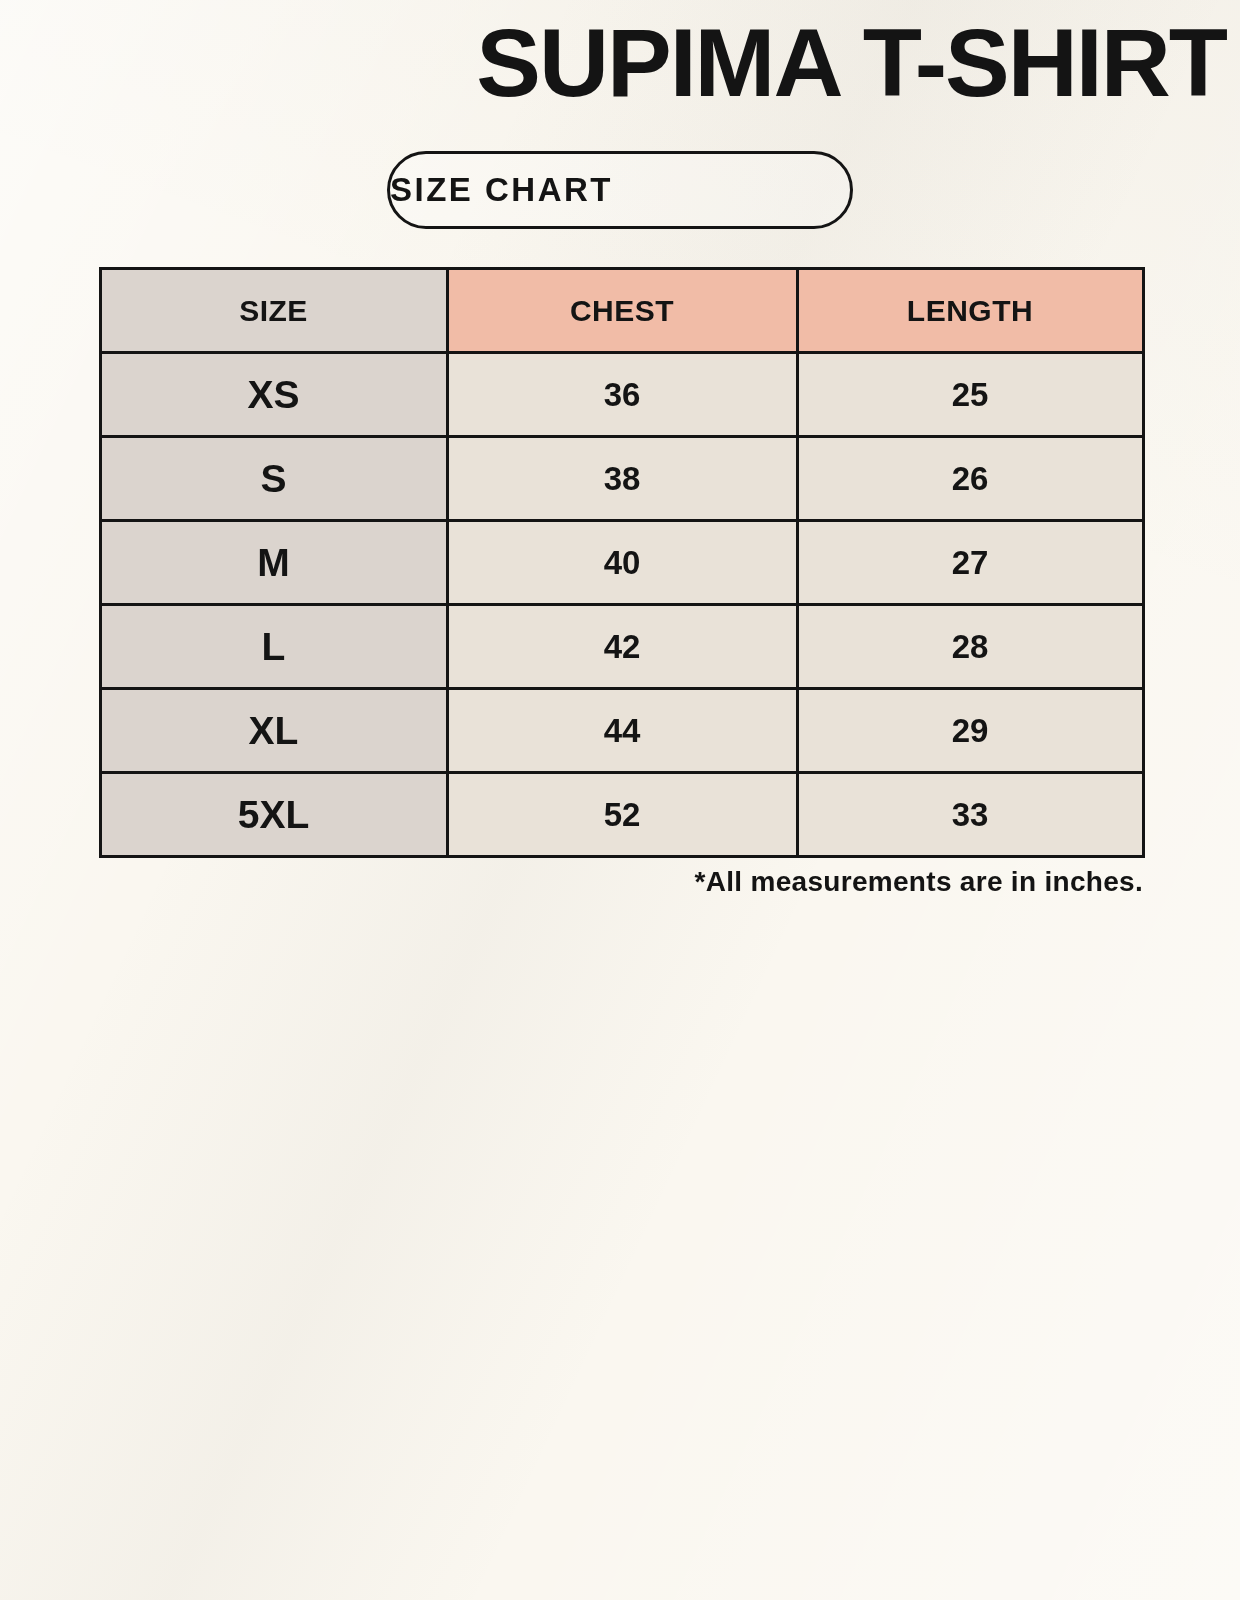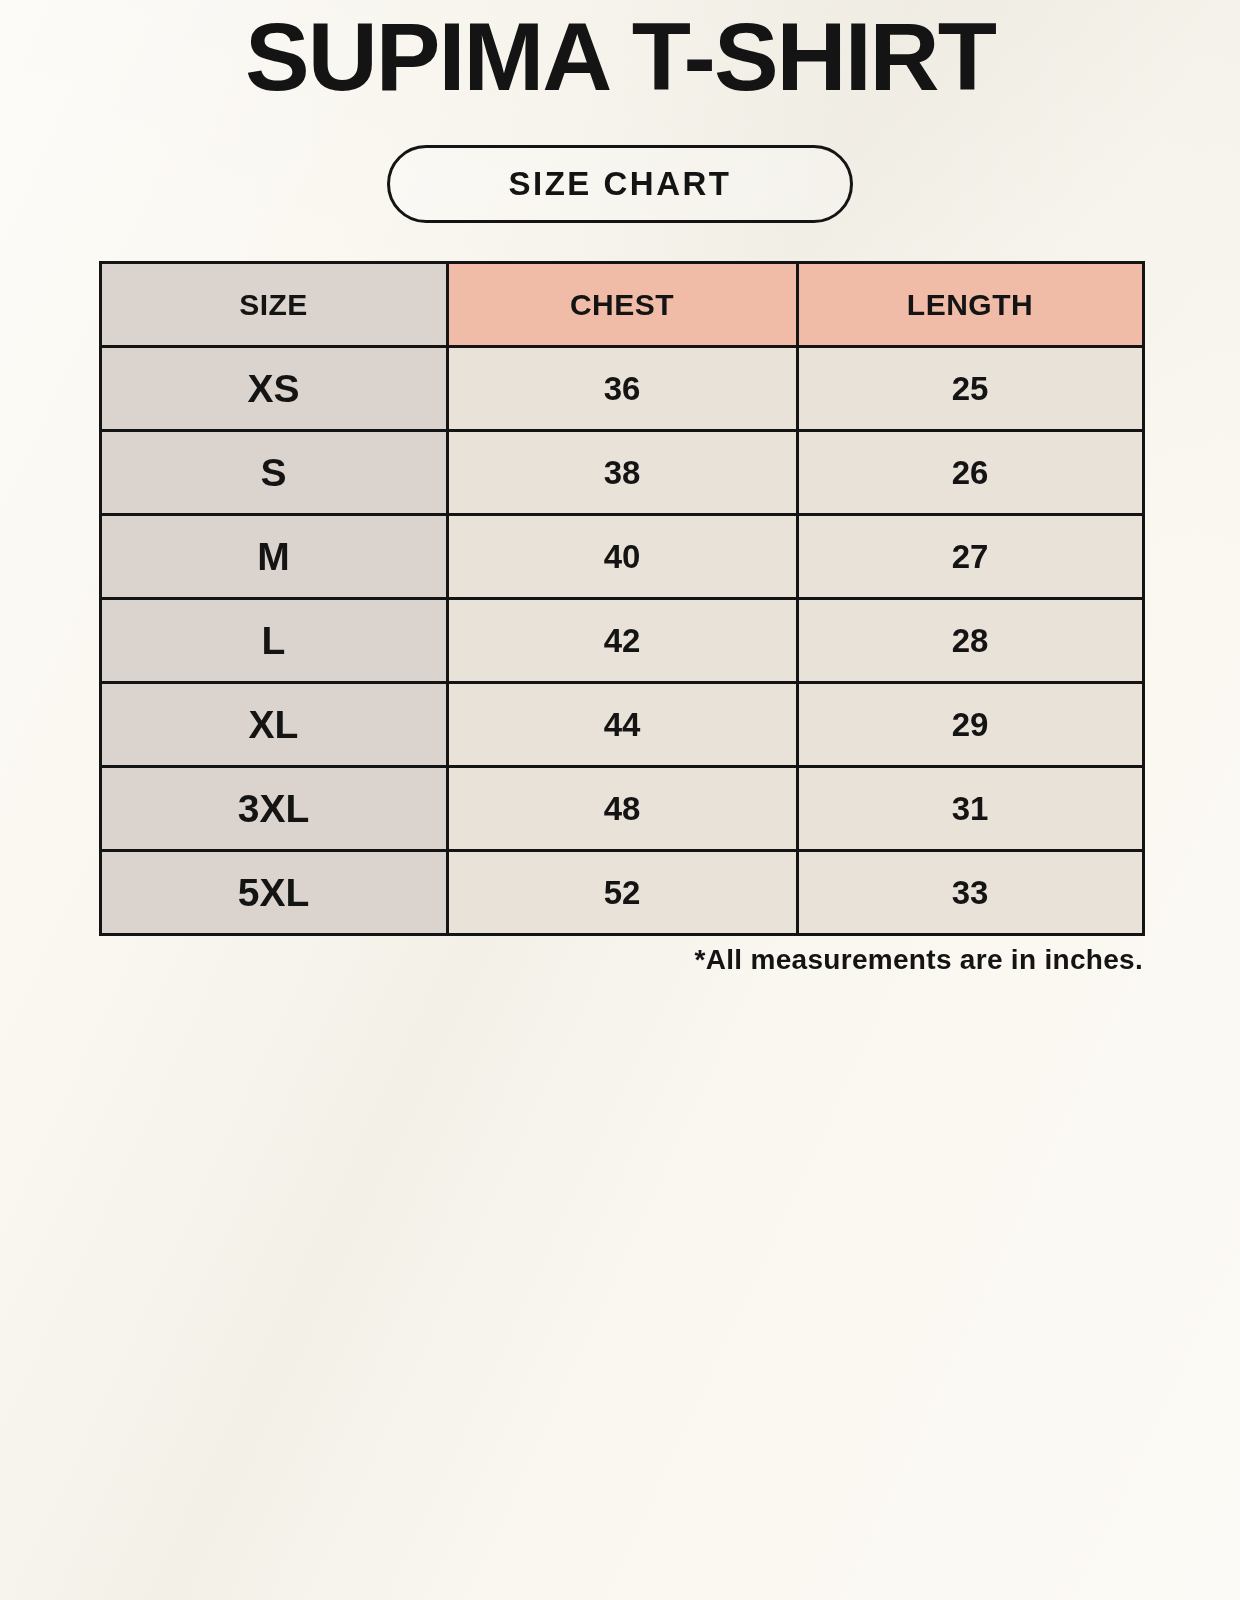--- a/index.html
+++ b/index.html
@@ -17,38 +17,37 @@
     font-family:"Liberation Sans", sans-serif;
     color:var(--text);
     background:
       linear-gradient(115deg, rgba(255,255,255,0.55) 0%, rgba(255,255,255,0) 28%, rgba(120,110,90,0.05) 46%, rgba(255,255,255,0) 62%, rgba(255,255,255,0.4) 100%),
       linear-gradient(200deg, rgba(120,110,90,0.04) 0%, rgba(255,255,255,0) 30%),
       var(--background);
     overflow:hidden;
   }
   .page{width:1240px;height:1600px;position:relative;}
   .title{
-    margin:8px;
-    text-align:center;
+    margin:14px;
+    text-align:right;
     font-size:97px;
     line-height:1.0;
     font-weight:700;
     letter-spacing:-2px;
     color:var(--text);
   }
   .pill{
     margin:40px auto 0;
     width:466px;
     height:78px;
     border:3px solid var(--border);
     border-radius:44px;
     background:rgba(255,255,255,0.25);
     display:flex;
     align-items:center;
-    justify-content:center;
     font-size:33px;
     font-weight:700;
     letter-spacing:2.5px;
     cursor:pointer;
   }
   .table-wrap{
     margin:38px auto 0;
     width:1043px;
   }
   table.size-table{
@@ -137,25 +136,20 @@
           <td class="cell-size">L</td>
           <td class="cell-num">42</td>
           <td class="cell-num">28</td>
         </tr>
         <tr>
           <td class="cell-size">XL</td>
           <td class="cell-num">44</td>
           <td class="cell-num">29</td>
         </tr>
         <tr>
-          <td class="cell-size">3XL</td>
-          <td class="cell-num">48</td>
-          <td class="cell-num">31</td>
-        </tr>
-        <tr>
           <td class="cell-size">5XL</td>
           <td class="cell-num">52</td>
           <td class="cell-num">33</td>
         </tr>
       </tbody>
     </table>
   </div>
 
   <div class="footnote">*All measurements are in inches.</div>
 

